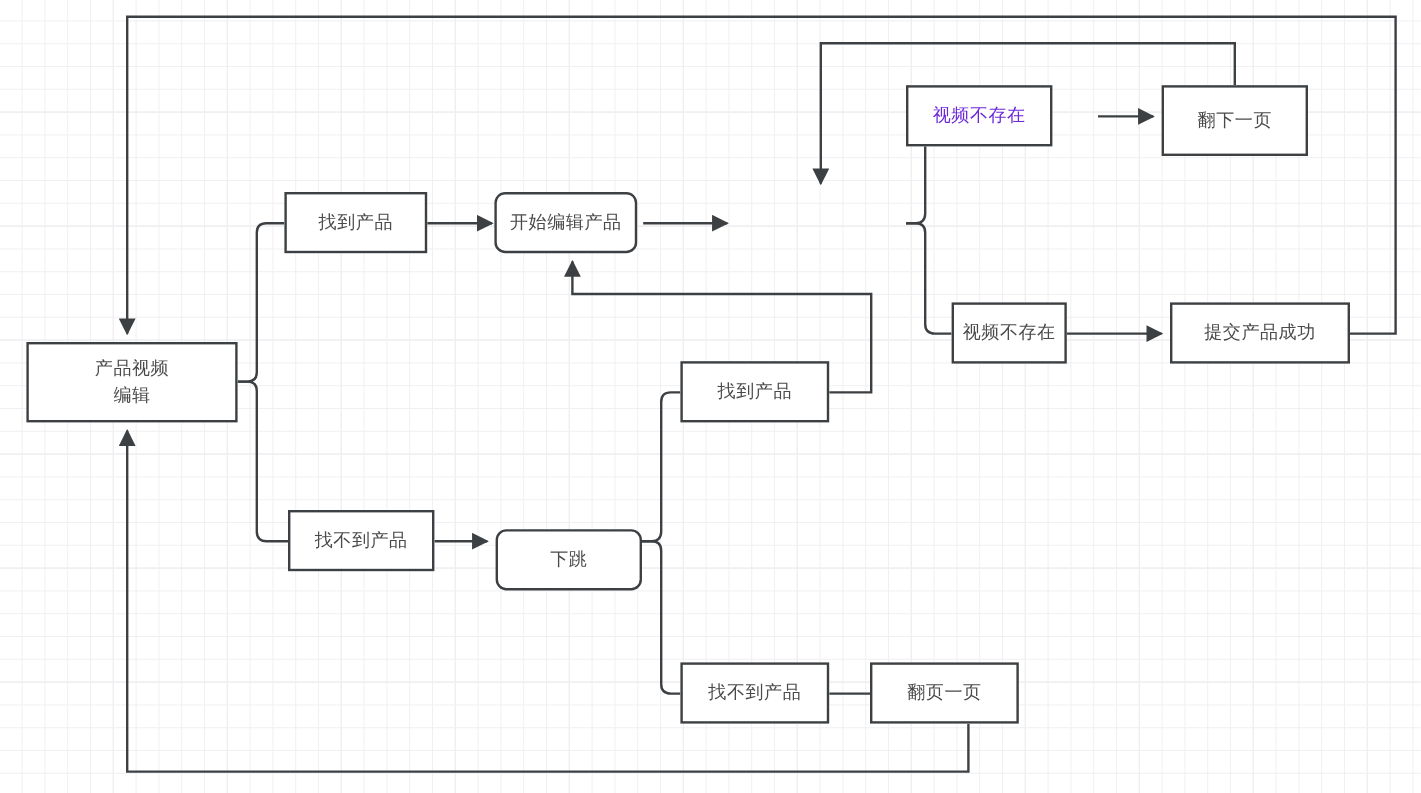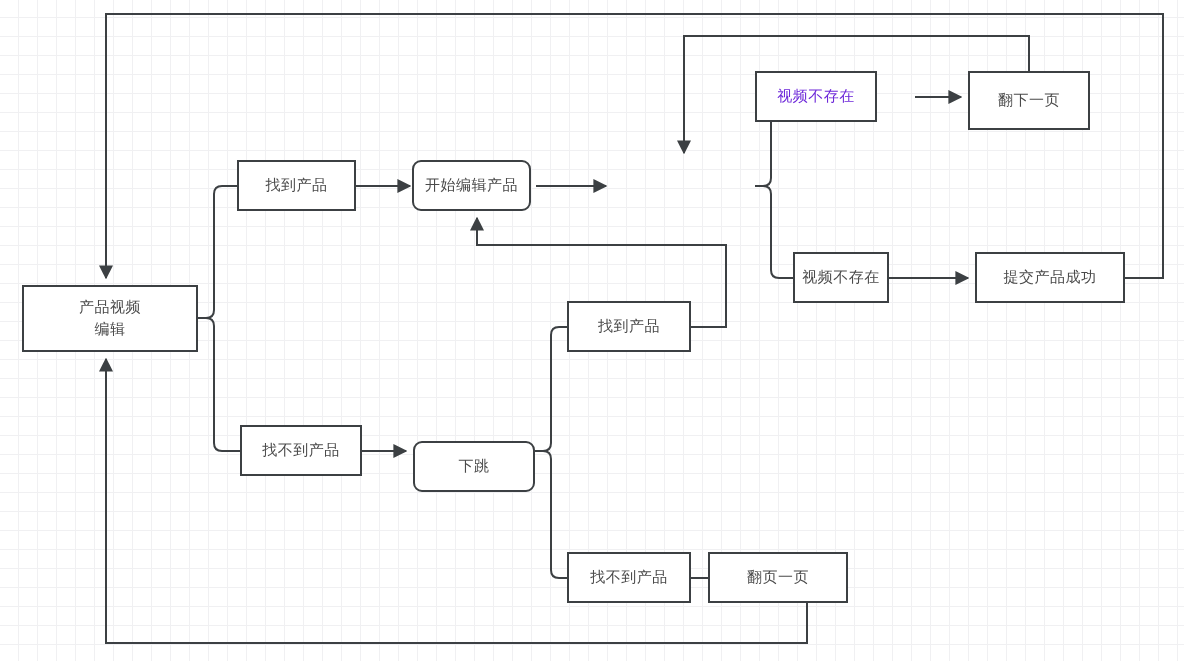--- a/index.html
+++ b/index.html
@@ -104,15 +104,15 @@
   <div class="node" style="left: 237px; top: 160px; width: 119px; height: 51px; border-color: rgb(60, 64, 67); background: rgb(255, 255, 255); color: rgb(74, 74, 74);">找到产品</div>
   <div class="node rounded" style="left: 412px; top: 160px; width: 119px; height: 51px; border-color: rgb(60, 64, 67); background: rgb(255, 255, 255); color: rgb(74, 74, 74);">开始编辑产品</div>
   <div class="node" style="left: 755px; top: 71px; width: 122px; height: 51px; border-color: rgb(60, 64, 67); background: rgb(255, 255, 255); color: #6d28d9;">视频不存在</div>
   <div class="node" style="left: 968px; top: 71px; width: 122px; height: 59px; border-color: rgb(60, 64, 67); background: rgb(255, 255, 255); color: rgb(74, 74, 74);">翻下一页</div>
   <div class="node" style="left: 793px; top: 252px; width: 96px; height: 51px; border-color: rgb(60, 64, 67); background: rgb(255, 255, 255); color: rgb(74, 74, 74);">视频不存在</div>
   <div class="node" style="left: 975px; top: 252px; width: 150px; height: 51px; border-color: rgb(60, 64, 67); background: rgb(255, 255, 255); color: rgb(74, 74, 74);">提交产品成功</div>
   <div class="node" style="left: 240px; top: 425px; width: 122px; height: 51px; border-color: rgb(60, 64, 67); background: rgb(255, 255, 255); color: rgb(74, 74, 74);">找不到产品</div>
   <div class="node rounded" style="left: 413px; top: 425px; width: 122px; height: 51px; border-color: rgb(60, 64, 67); background: rgb(255, 255, 255); color: rgb(74, 74, 74); margin-top: 16px;">下跳</div>
   <div class="node" style="left: 567px; top: 301px; width: 124px; height: 51px; border-color: rgb(60, 64, 67); background: rgb(255, 255, 255); color: rgb(74, 74, 74);">找到产品</div>
   <div class="node" style="left: 567px; top: 552px; width: 124px; height: 51px; border-color: rgb(60, 64, 67); background: rgb(255, 255, 255); color: rgb(74, 74, 74);">找不到产品</div>
-  <div class="node" style="left: 708px; top: 552px; width: 140px; height: 51px; border-color: rgb(60, 64, 67); background: rgb(255, 255, 255); color: rgb(74, 74, 74);">翻页一页</div>
+  <div class="node" style="left: 725px; top: 552px; width: 124px; height: 51px; border-color: rgb(60, 64, 67); background: rgb(255, 255, 255); color: rgb(74, 74, 74);">翻页一页</div>
 
 </div>
 
 </body></html>

